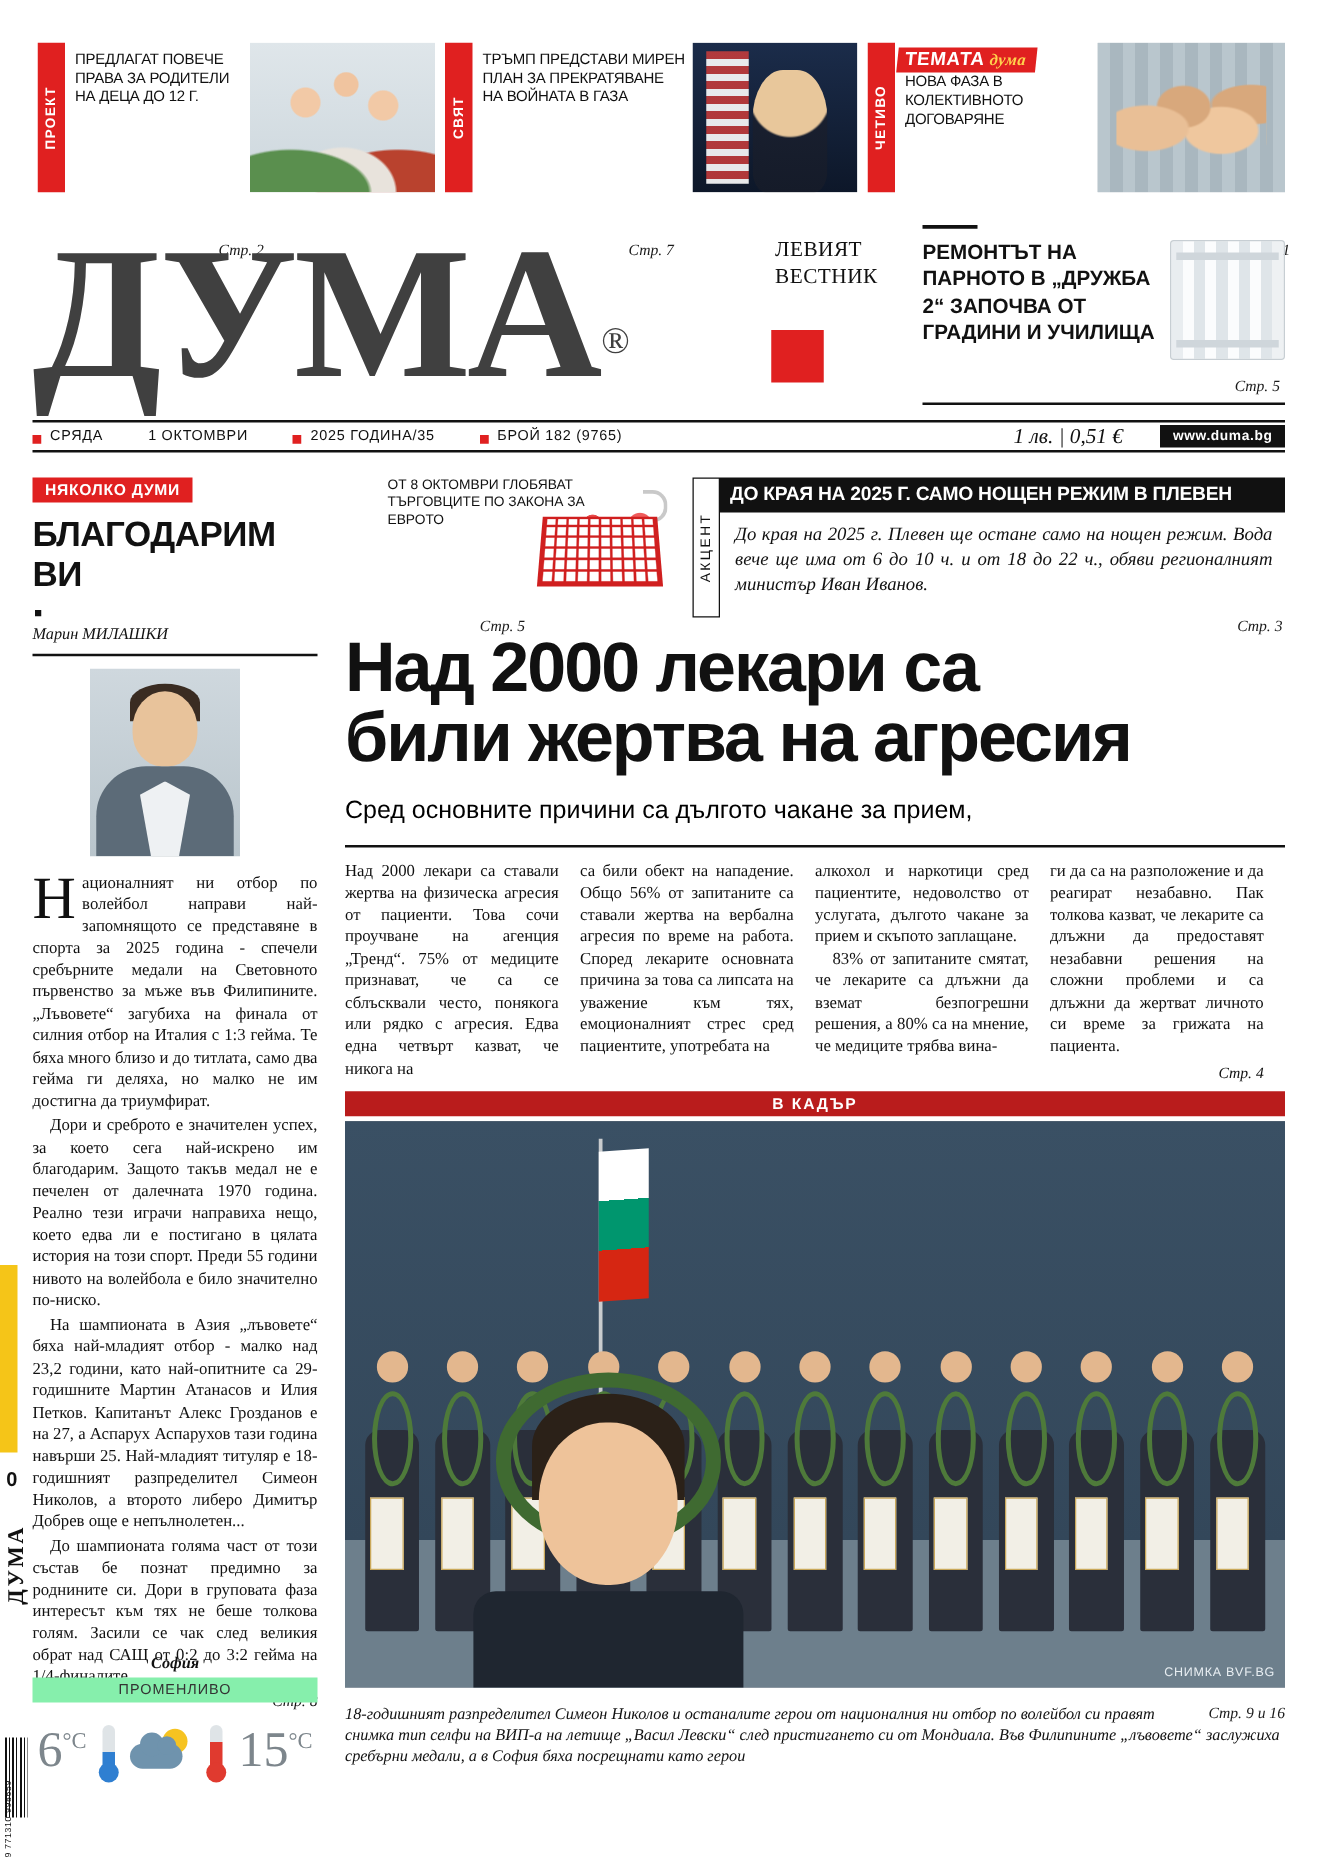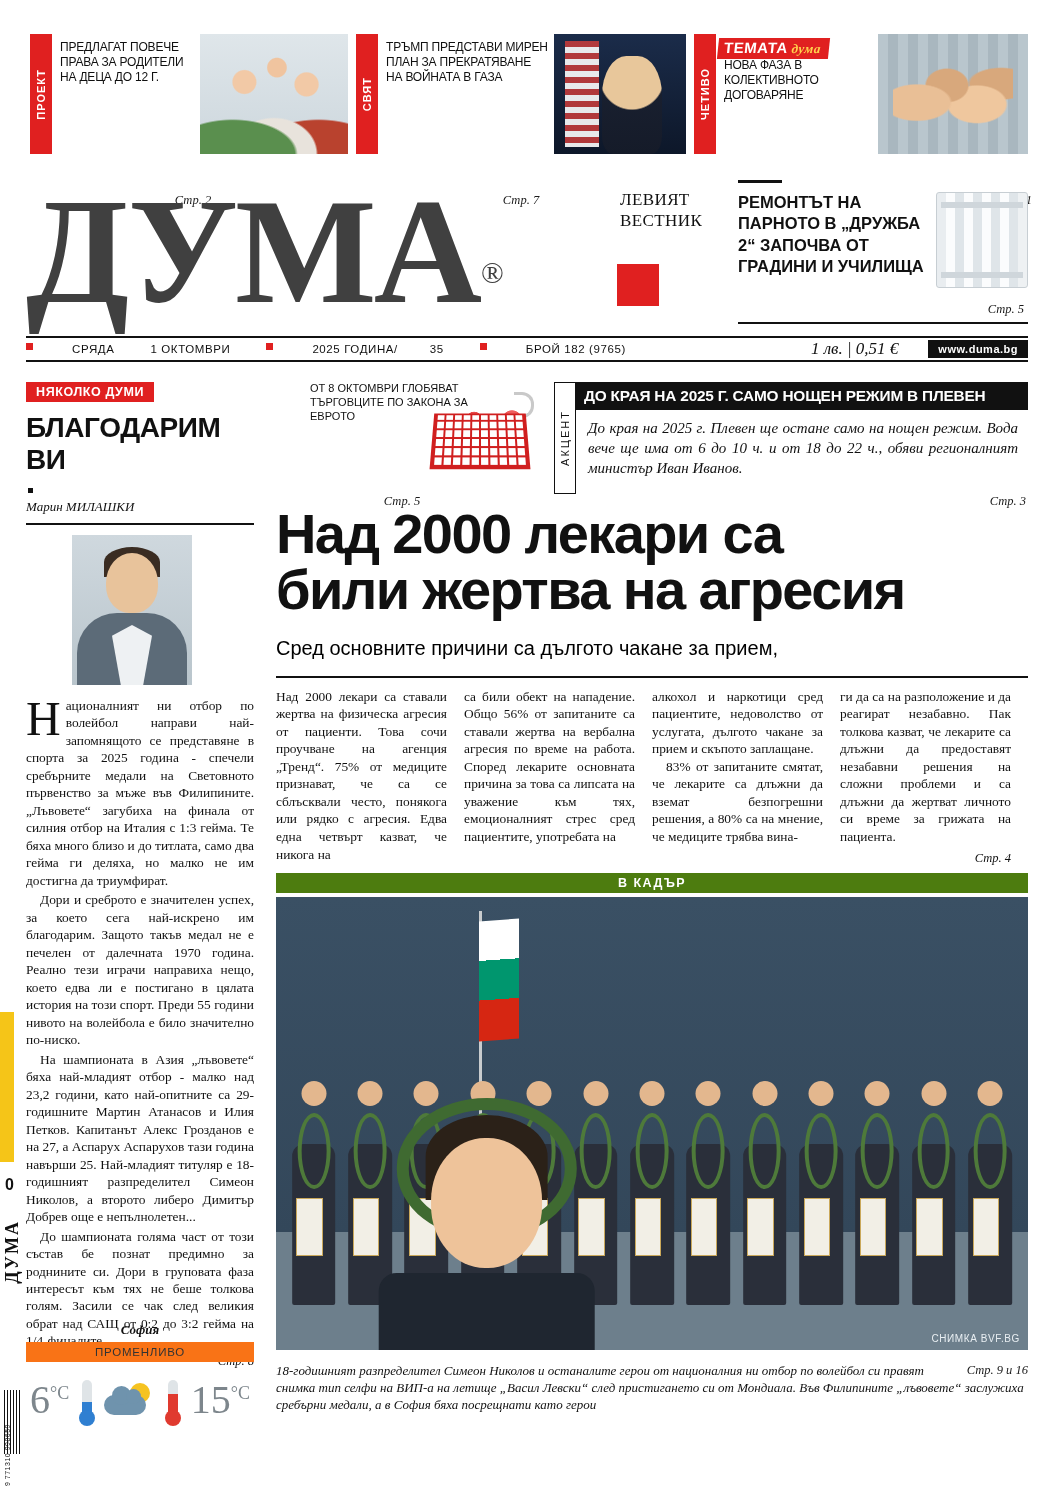--- a/index.html
+++ b/index.html
@@ -262,21 +262,21 @@
     display: flex;
     align-items: center;
     font-family: "Liberation Sans", sans-serif;
     font-size: 11.5px;
     letter-spacing: .6px;
   }
   .infobar .sq {
     width: 7px; height: 7px; background: #e02020;
     display: inline-block; margin-right: 7px;
   }
-  .infobar .item { margin-right: 36px; display: flex; align-items: flex-start; gap: 32px; }
+  .infobar .item { margin-right: 36px; display: flex; align-items: flex-end; }
   .infobar .slash { font-weight: normal; }
   .infobar .price {
     margin-left: auto;
     font-family: "Liberation Serif", serif;
     font-style: italic;
     font-size: 17px;
     letter-spacing: 0;
     margin-right: 30px;
   }
   .infobar .site {
@@ -384,21 +384,21 @@
   }
   .weather .city {
     text-align: center;
     font-family: "Liberation Serif", serif;
     font-style: italic;
     font-weight: bold;
     font-size: 13px;
     margin-bottom: 4px;
   }
   .weather .cond {
-    background: #f97316;
+    background: #86efac;
     text-align: center;
     font-family: "Liberation Sans", sans-serif;
     font-size: 11.5px;
     letter-spacing: .8px;
     padding: 4px 0;
     color: #333;
   }
   .weather .row {
     display: flex;
     align-items: center;
@@ -614,21 +614,21 @@
     hyphens: auto;
   }
   .cols .col p { margin: 0; text-indent: 0; }
   .cols .col p + p { text-indent: 14px; }
   .main-ref { text-align: right; font-style: italic; font-size: 12.5px; margin-top: 4px; }
 
   
   .photo-head {
     position:absolute; left:276px; top:873px;
     width: 752px; height: 20px;
-    background:#4d7c0f; color:#fff;
+    background:#b91c1c; color:#fff;
     font-family:"Liberation Sans",sans-serif;
     font-weight:bold; font-size:12.5px;
     letter-spacing:1.5px;
     display:flex;align-items:center;justify-content:center;
   }
   .photo {
     position:absolute; left:276px; top:897px;
     width: 752px; height: 453px;
     overflow:hidden;
     background:#2c3f52;

